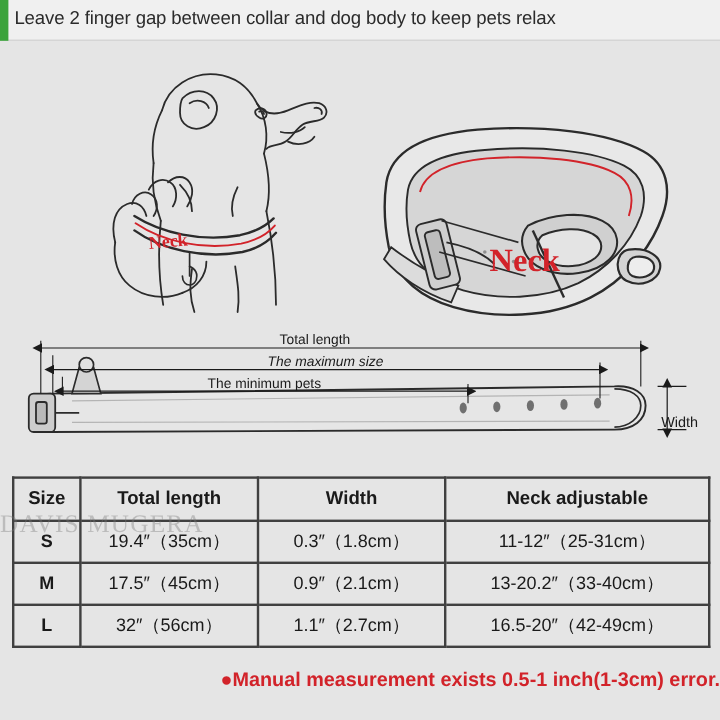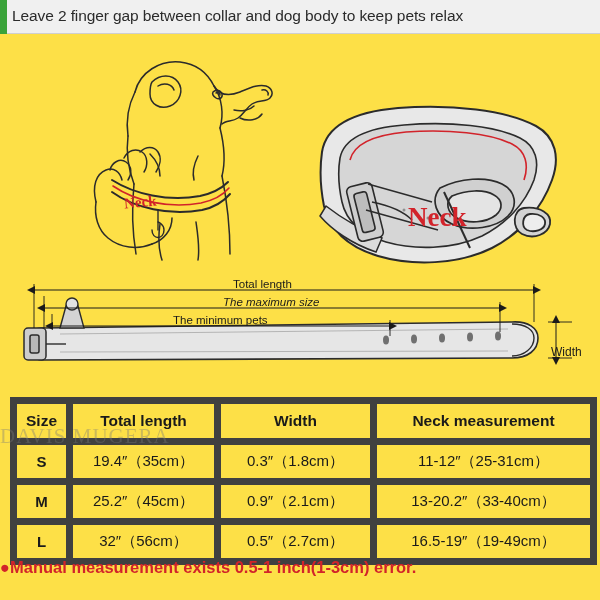--- a/index.html
+++ b/index.html
@@ -11,21 +11,21 @@
     width: 600px;
     height: 600px;
     font-family: "Liberation Sans", sans-serif;
     overflow: hidden;
     position: relative;
   }
   .page {
     position: relative;
     width: 600px;
     height: 600px;
-    background: #fde047;
+    background: #e5e5e5;
   }
 
   
   .header {
     position: absolute;
     left: 0; top: 0;
     width: 600px;
     height: 34px;
     background: #f0f0f0;
     border-bottom: 1px solid #cfcfcf;
@@ -100,21 +100,21 @@
     top: 397px;
     width: 580px;
   }
   table.size-table {
     border-collapse: collapse;
     width: 580px;
     table-layout: fixed;
   }
   table.size-table th,
   table.size-table td {
-    border: 7px solid #404040;
+    border: 2px solid #404040;
     text-align: center;
     font-size: 15px;
     color: #1a1a1a;
     height: 33px;
     padding: 0;
   }
   table.size-table th {
     font-weight: bold;
     font-size: 15.5px;
     height: 34px;
@@ -129,21 +129,21 @@
   col.c-total { width: 148px; }
   col.c-width { width: 156px; }
   col.c-neck  { width: 220px; }
 
   
   .footer-note {
     position: absolute;
     left: 0;
     top: 558px;
     width: 600px;
-    text-align: left;
+    text-align: right;
     color: #d2232a;
     font-weight: bold;
     font-size: 16.5px;
     font-family: "Liberation Sans", sans-serif;
   }
 
   
   .watermark {
     position: absolute;
     left: 0;
@@ -367,41 +367,41 @@
         <col class="c-size">
           <col class="c-total">
           <col class="c-width">
           <col class="c-neck">
       </colgroup>
       <thead>
         <tr>
           <th class="size-col">Size</th>
           <th>Total length</th>
           <th>Width</th>
-          <th>Neck measurement</th>
+          <th>Neck adjustable</th>
         </tr>
       </thead>
       <tbody>
         <tr>
           <td class="size-col">S</td>
           <td>19.4″（35cm）</td>
           <td>0.3″（1.8cm）</td>
           <td>11-12″（25-31cm）</td>
         </tr>
         <tr>
           <td class="size-col">M</td>
-          <td>25.2″（45cm）</td>
+          <td>17.5″（45cm）</td>
           <td>0.9″（2.1cm）</td>
           <td>13-20.2″（33-40cm）</td>
         </tr>
         <tr>
           <td class="size-col">L</td>
           <td>32″（56cm）</td>
-          <td>0.5″（2.7cm）</td>
-          <td>16.5-19″（19-49cm）</td>
+          <td>1.1″（2.7cm）</td>
+          <td>16.5-20″（42-49cm）</td>
         </tr>
       </tbody>
     </table>
   </div>
 
   <div class="watermark">
     <div class="wm1">DAVIS MUGERA</div>
   </div>
 
   <div class="footer-note">●Manual measurement exists 0.5-1 inch(1-3cm) error.</div>

